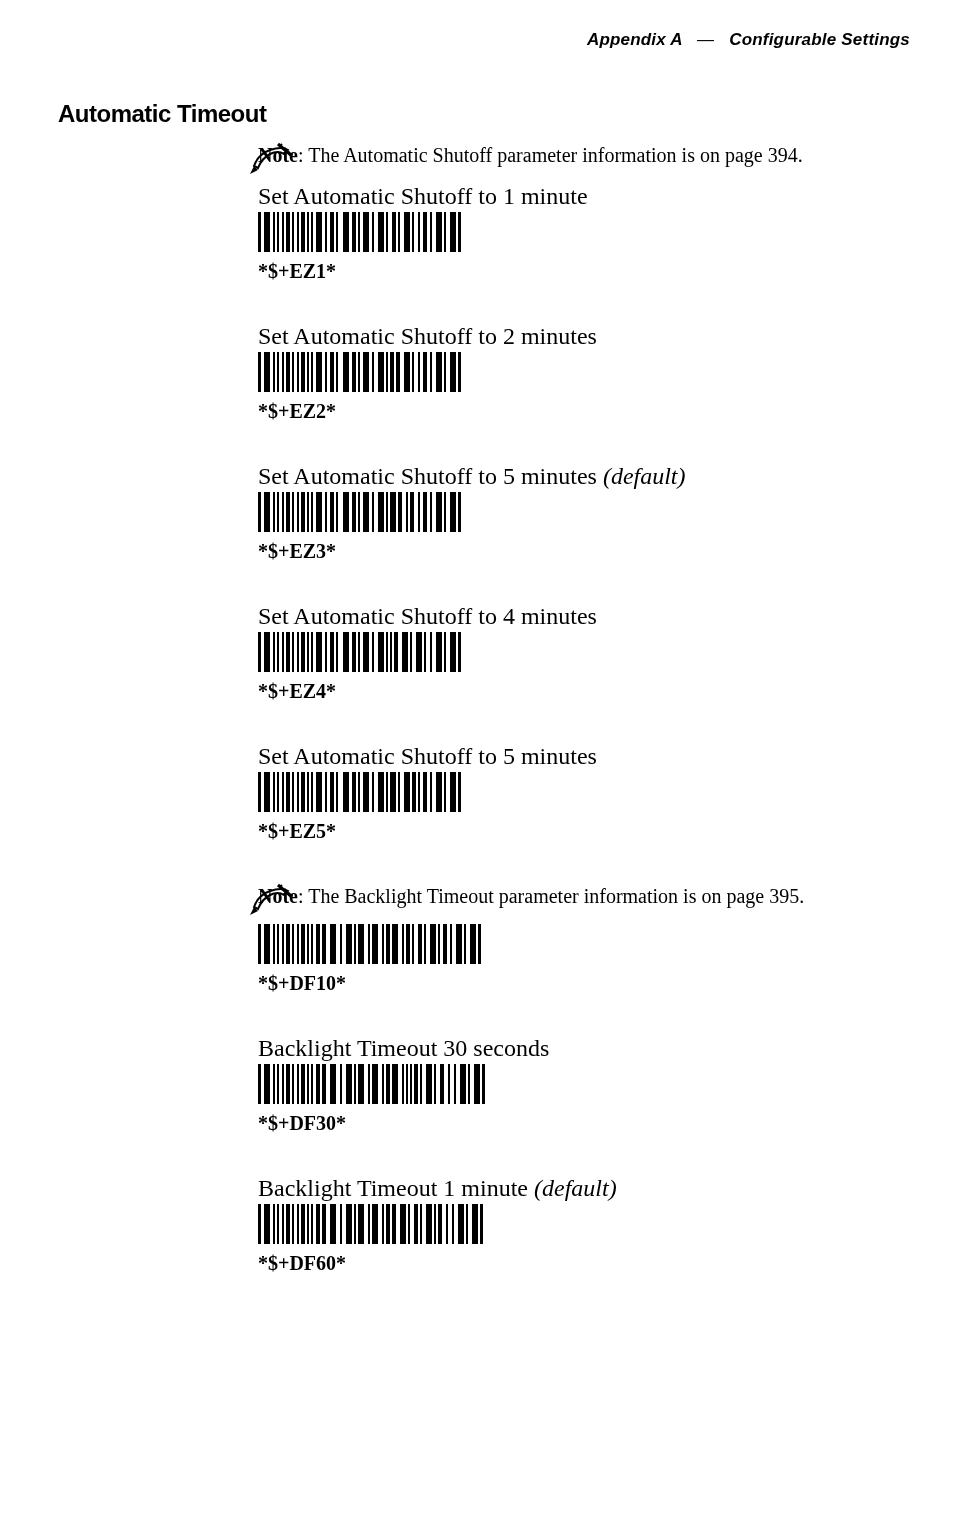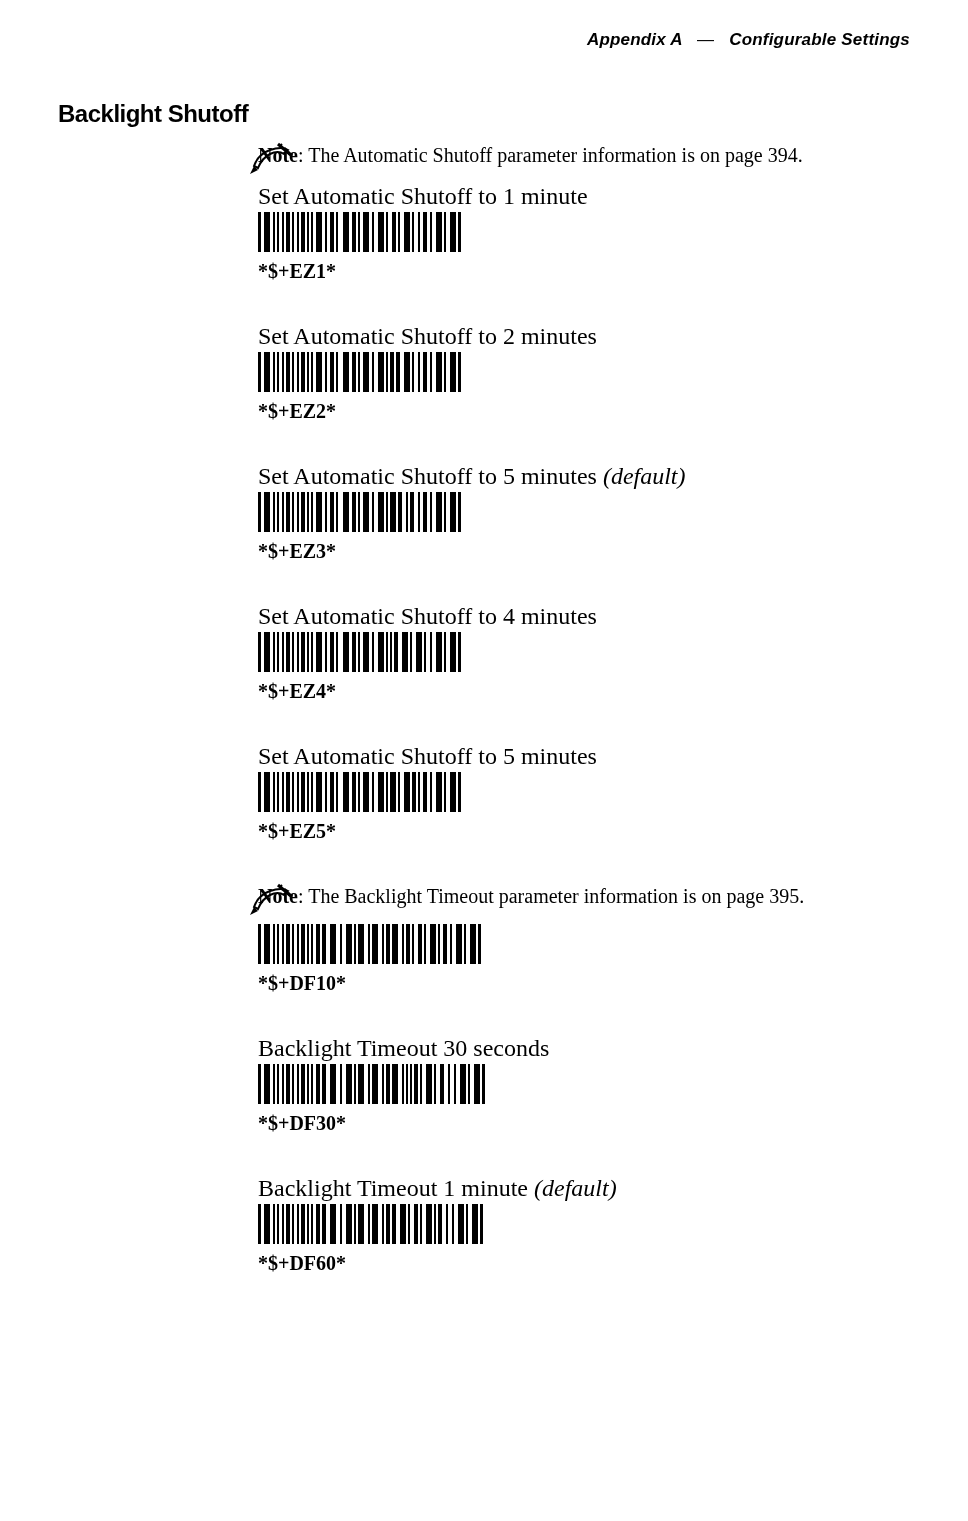--- a/index.html
+++ b/index.html
@@ -95,21 +95,21 @@
 <body>
 
 <div class="page">
 
   <div class="header">
     <span>Appendix A</span>
     <span class="dash">—</span>
     <span>Configurable Settings</span>
   </div>
 
-  <h2 class="section-title">Backlight Shutoff</h2>
+  <h2 class="section-title">Automatic Timeout</h2>
 
   <div style="position:relative;">
     <div class="note-icon">
       <svg width="48" height="38" viewBox="0 0 48 38">
         <path d="M 6 26 Q 10 14 22 10 Q 34 6 40 10 L 36 14 Q 30 10 22 14 Q 14 18 10 28 Z" fill="none" stroke="#000" stroke-width="2"></path>
         <path d="M 6 26 L 2 34 L 10 30 Z" fill="#000"></path>
         <line x1="30" y1="4" x2="44" y2="16" stroke="#000" stroke-width="3"></line>
         <line x1="32" y1="6" x2="34" y2="4" stroke="#000" stroke-width="2"></line>
         <line x1="36" y1="10" x2="38" y2="8" stroke="#000" stroke-width="2"></line>
         <line x1="40" y1="14" x2="42" y2="12" stroke="#000" stroke-width="2"></line>

